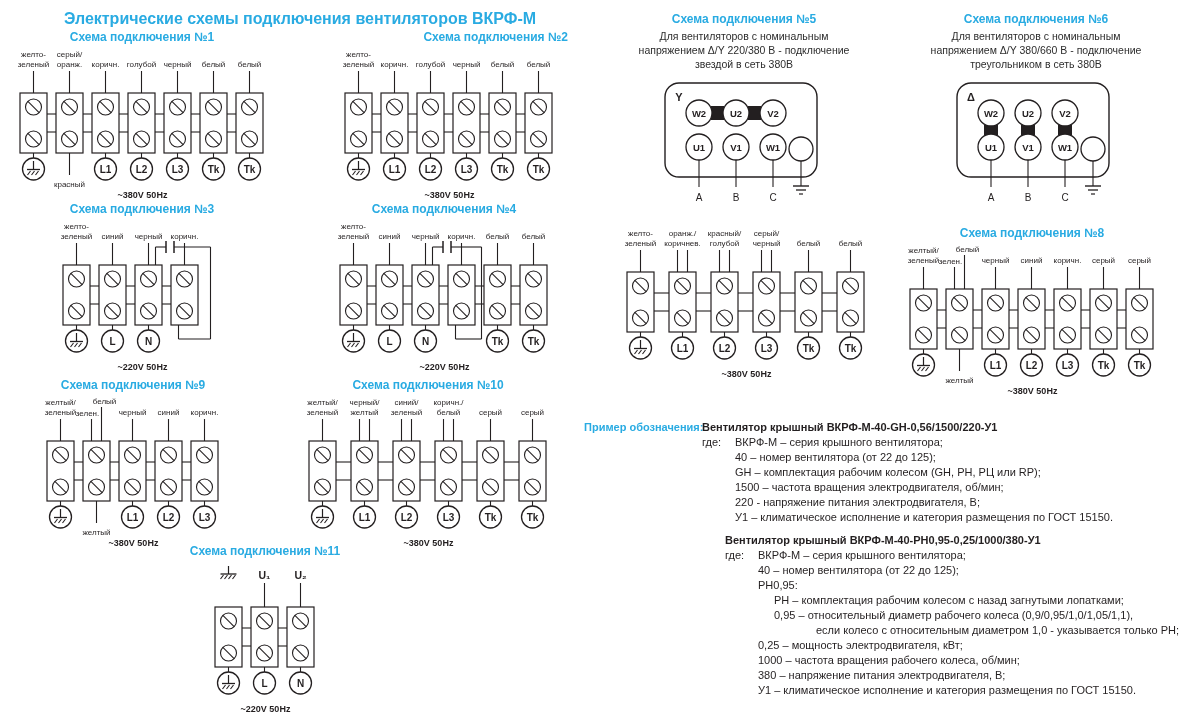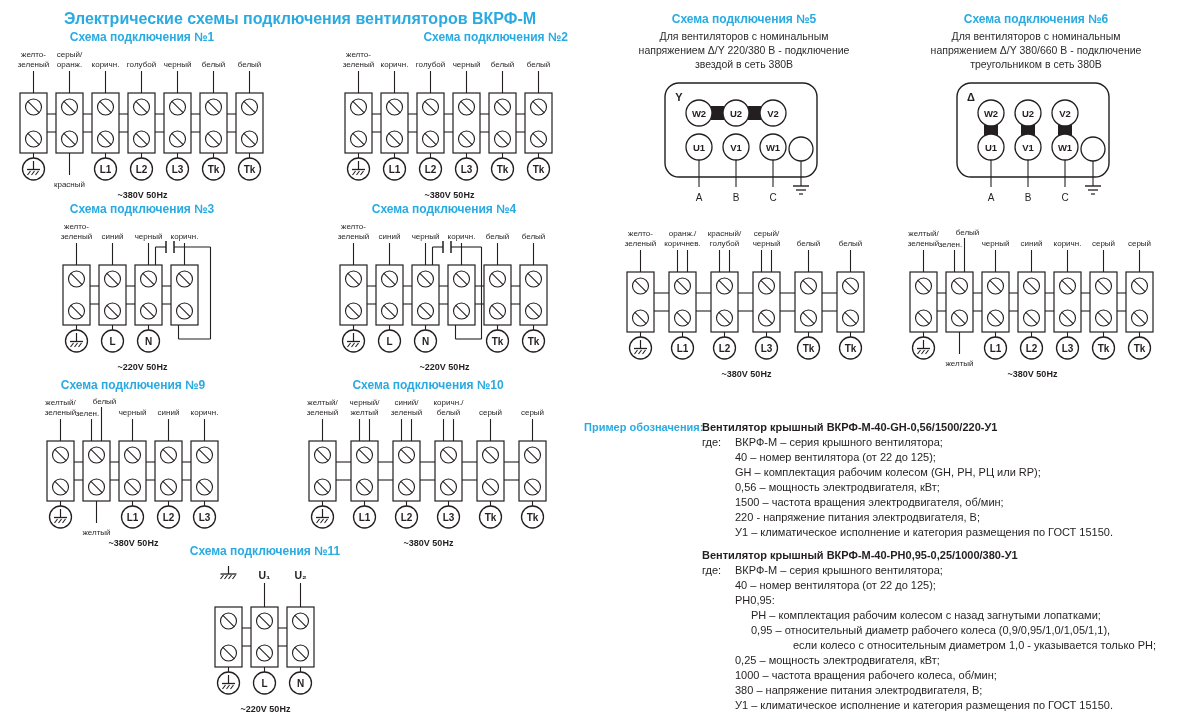--- a/index.html
+++ b/index.html
@@ -11,21 +11,21 @@
   .scheme-title{font-size:12px;font-weight:bold;color:var(--accent,#29abe2);margin-bottom:3px;}
   .desc{font-size:10.5px;line-height:14px;color:#2d2d2d;margin-bottom:8px;}
   .diagram{line-height:0;}
   svg{display:inline-block;}
   svg text{fill:#231f20;font-family:"Liberation Sans",sans-serif;}
   .example{position:absolute;font-size:11px;line-height:15px;text-align:left;}
   .ex-label{position:absolute;left:0;top:0;font-weight:bold;color:var(--accent,#29abe2);white-space:nowrap;}
   .ex-content{margin-left:118px;}
   .ex-title{font-weight:bold;}
   .ex-block{position:relative;}
-  .ex-block + .ex-block{margin-top:8px;}
+  .ex-block + .ex-block{margin-top:8px;margin-left:23px;}
   .ex-body{position:relative;}
   .where{position:absolute;left:0;top:0;}
   .ex-lines{margin-left:33px;}
   .ex-line.indent-1{margin-left:16px;}
   .ex-line.indent-2{margin-left:58px;}
 </style>
 </head>
 <body>
 
 <div class="canvas">
@@ -692,20 +692,21 @@
           <line x1="237.5" y1="106" x2="237.5" y2="111" stroke="#231f20" stroke-width="1.1"></line>
           <g>
             <circle cx="237.5" cy="122" r="11" fill="#fff" stroke="#231f20" stroke-width="1.3"></circle>
             <text x="237.5" y="125.5" font-size="10" text-anchor="middle" font-weight="bold">Tk</text>
           </g>
           <text x="133.5" y="151" font-size="9" text-anchor="middle" font-weight="bold">~380V 50Hz</text>
         </svg></div>
   </div>
 
   <div class="tile" style="left:882px;top:226px;width:300px;">
+    <div class="scheme-title">Схема подключения №8</div>
     <div class="diagram"><svg viewBox="0 0 273 158" width="273" height="158">
           <line x1="41" y1="67" x2="50" y2="67" stroke="#231f20" stroke-width="1.1"></line>
           <line x1="41" y1="85" x2="50" y2="85" stroke="#231f20" stroke-width="1.1"></line>
           <line x1="77" y1="67" x2="86" y2="67" stroke="#231f20" stroke-width="1.1"></line>
           <line x1="77" y1="85" x2="86" y2="85" stroke="#231f20" stroke-width="1.1"></line>
           <line x1="113" y1="67" x2="122" y2="67" stroke="#231f20" stroke-width="1.1"></line>
           <line x1="113" y1="85" x2="122" y2="85" stroke="#231f20" stroke-width="1.1"></line>
           <line x1="149" y1="67" x2="158" y2="67" stroke="#231f20" stroke-width="1.1"></line>
           <line x1="149" y1="85" x2="158" y2="85" stroke="#231f20" stroke-width="1.1"></line>
           <line x1="185" y1="67" x2="194" y2="67" stroke="#231f20" stroke-width="1.1"></line>
@@ -1128,21 +1129,20 @@
     <div class="ex-label">Пример обозначения:</div>
     <div class="ex-content">
       <div class="ex-block">
         <div class="ex-title">Вентилятор крышный ВКРФ-М-40-GH-0,56/1500/220-У1</div>
         <div class="ex-body">
           <span class="where">где:</span>
           <div class="ex-lines">
               <div class="ex-line indent-0">ВКРФ-М – серия крышного вентилятора;</div>
               <div class="ex-line indent-0">40 – номер вентилятора (от 22 до 125);</div>
               <div class="ex-line indent-0">GH – комплектация рабочим колесом (GH, РН, РЦ или RP);</div>
-              <div class="ex-line indent-0">0,56 – мощность электродвигателя, кВт;</div>
               <div class="ex-line indent-0">1500 – частота вращения электродвигателя, об/мин;</div>
               <div class="ex-line indent-0">220 - напряжение питания электродвигателя, В;</div>
               <div class="ex-line indent-0">У1 – климатическое исполнение и категория размещения по ГОСТ 15150.</div>
             </div>
         </div>
       </div>
       <div class="ex-block">
         <div class="ex-title">Вентилятор крышный ВКРФ-М-40-РН0,95-0,25/1000/380-У1</div>
         <div class="ex-body">
           <span class="where">где:</span>

